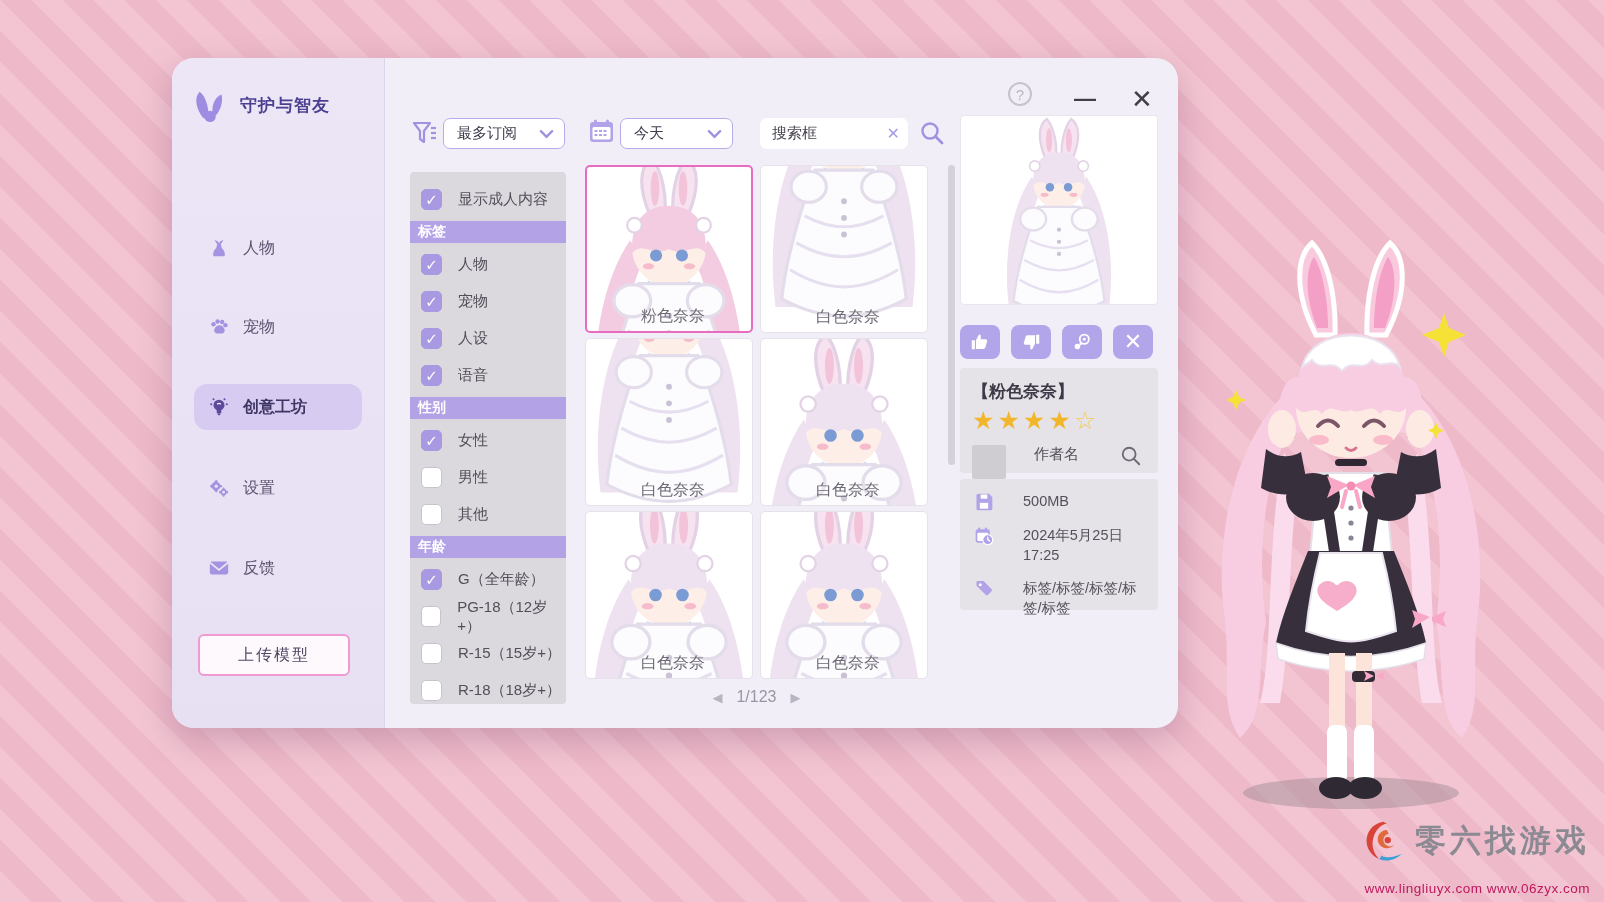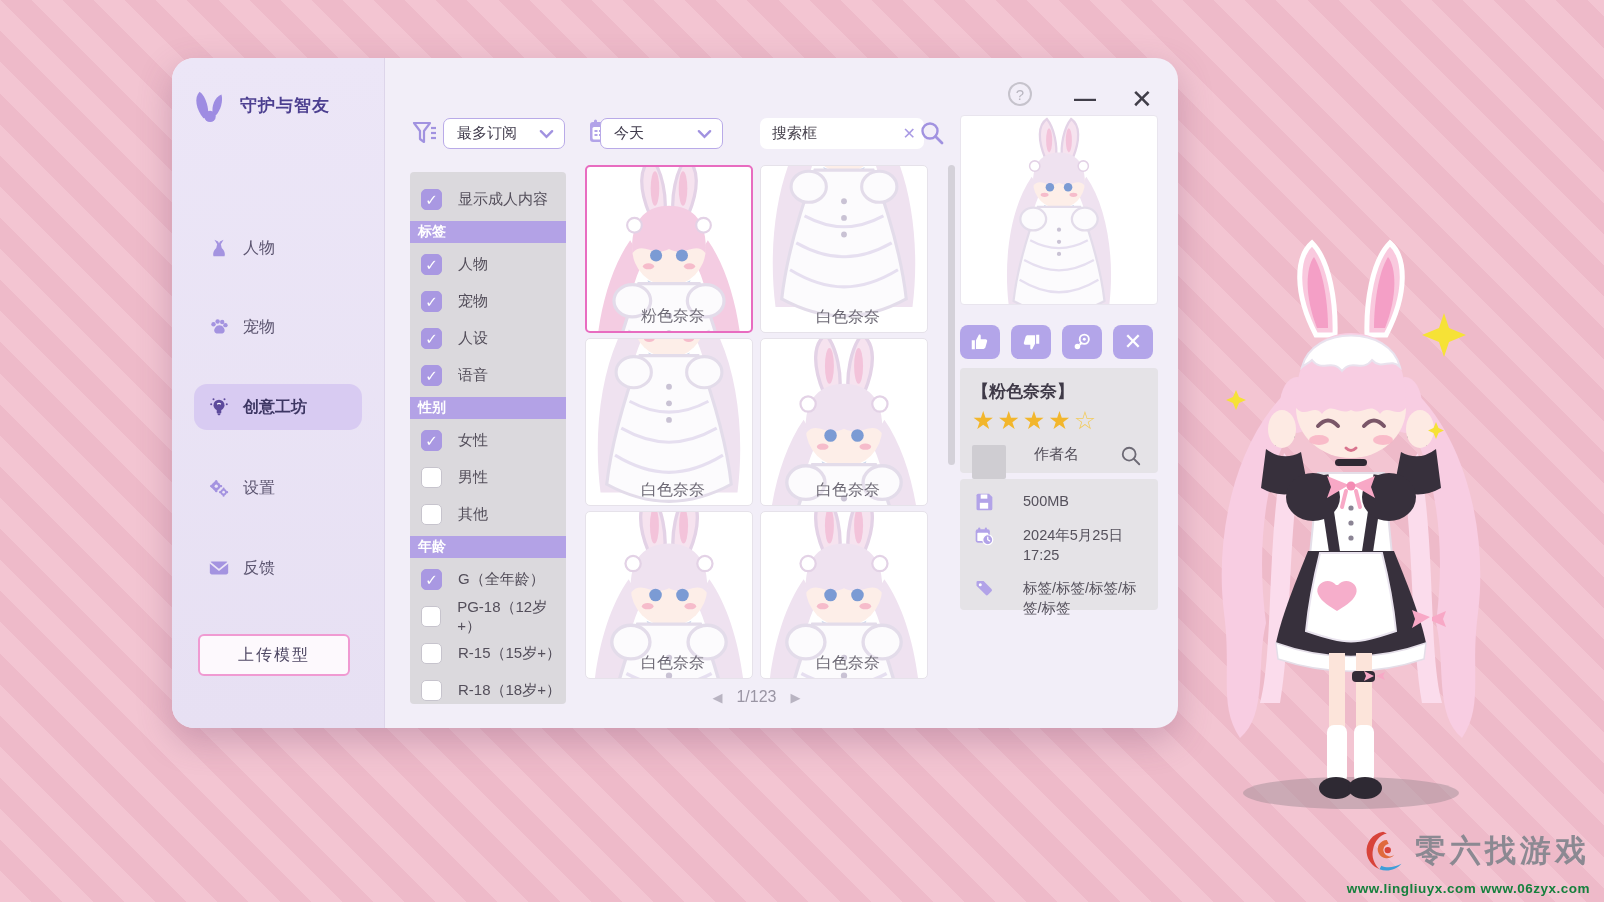--- a/index.html
+++ b/index.html
@@ -43,21 +43,21 @@
   .wc-close{ left:955px; font-size:26px; }
   
   .tb-icon { position:absolute; top:60px; }
   .dd {
     position:absolute; top:60px; height:31px; background:#fff; border:1.5px solid #b9aae8;
     border-radius:7px; display:flex; align-items:center; justify-content:space-between;
     padding:0 10px 0 13px; font-size:15px; color:#3f3a4b; cursor:pointer;
   }
   .dd svg { width:15px; height:10px; }
   .search {
-    position:absolute; left:588px; top:60px; width:164px; height:31px; background:#fff;
+    position:absolute; left:588px; top:60px; width:148px; height:31px; background:#fff;
     border-radius:7px; display:flex; align-items:center; padding:0 8px 0 12px;
   }
   .search input { border:none; outline:none; width:105px; font-size:15px; color:#4a4550;
     font-family:inherit; background:transparent; }
   .search .clear { color:#a99ae4; font-size:16px; font-weight:bold; cursor:pointer; margin-left:auto; }
   .mag { position:absolute; left:747px; top:62px; cursor:pointer; }
   
   .fpanel { position:absolute; left:238px; top:114px; width:156px; height:532px;
     background:#dbd9dd; border-radius:4px; padding-top:9px; overflow:hidden; }
   .frow { height:37px; display:flex; align-items:center; padding-left:11px; }
@@ -103,21 +103,21 @@
   .drow svg { width:20px; height:20px; flex:0 0 20px; }
   .descbox { position:absolute; left:788px; top:559px; width:198px; height:86px;
     background:#e5e3e7; border-radius:4px; padding:9px 10px; font-size:14.5px; color:#55515c;
     line-height:1.5; }
   
   .chara { position:absolute; left:1196px; top:232px; width:310px; height:592px; }
   .wmark { position:absolute; right:14px; bottom:6px; text-align:right; }
   .wmark-row { display:flex; align-items:center; gap:8px; justify-content:flex-end; }
   .wmark-row svg { width:44px; height:44px; }
   .wmark-name { font-size:31px; font-weight:bold; color:#8b8992; letter-spacing:4px; }
-  .wmark-urls { font-size:13.5px; font-weight:bold; color:#15803d; margin-top:8px; letter-spacing:.5px;}
+  .wmark-urls { font-size:13.5px; font-weight:normal; color:#be185d; margin-top:18px; letter-spacing:.5px;}
   .hidden-defs { position:absolute; width:0; height:0; }
 </style>
 </head>
 <body>
 
 <svg class="hidden-defs" aria-hidden="true">
   <defs>
     <g id="bunny">
       <path d="M32 40 C18 60 13 95 17 126 L30 126 C26 95 30 65 38 50 Z" fill="var(--hair,#efe2f0)"></path>
       <path d="M68 40 C82 60 87 95 83 126 L70 126 C74 95 70 65 62 50 Z" fill="var(--hair,#efe2f0)"></path>
@@ -241,21 +241,21 @@
     <rect x="4.5" y="9" width="18" height="12.5" rx="1.5" fill="#fff"></rect>
     <g fill="#b2a3e8">
         <rect x="6.5" y="12" width="3" height="2"></rect>
         <rect x="11" y="12" width="3" height="2"></rect>
         <rect x="15.5" y="12" width="3" height="2"></rect>
         <rect x="6.5" y="16" width="3" height="2"></rect>
         <rect x="11" y="16" width="3" height="2"></rect>
         <rect x="15.5" y="16" width="3" height="2"></rect>
       </g>
   </svg>
-  <div class="dd" style="left:428px;width:123px">
+  <div class="dd" style="left:448px;width:113px">
     <span>今天</span>
     <svg viewBox="0 0 16 10">
         <polyline points="2,2 8,8 14,2" fill="none" stroke="#a192e0" stroke-width="2.6" stroke-linecap="round"></polyline>
       </svg>
   </div>
   <div class="search">
     <input type="text" value="搜索框" style="">
     <span class="clear">✕</span>
   </div>
   <svg class="mag" width="26" height="26" viewBox="0 0 26 26">

